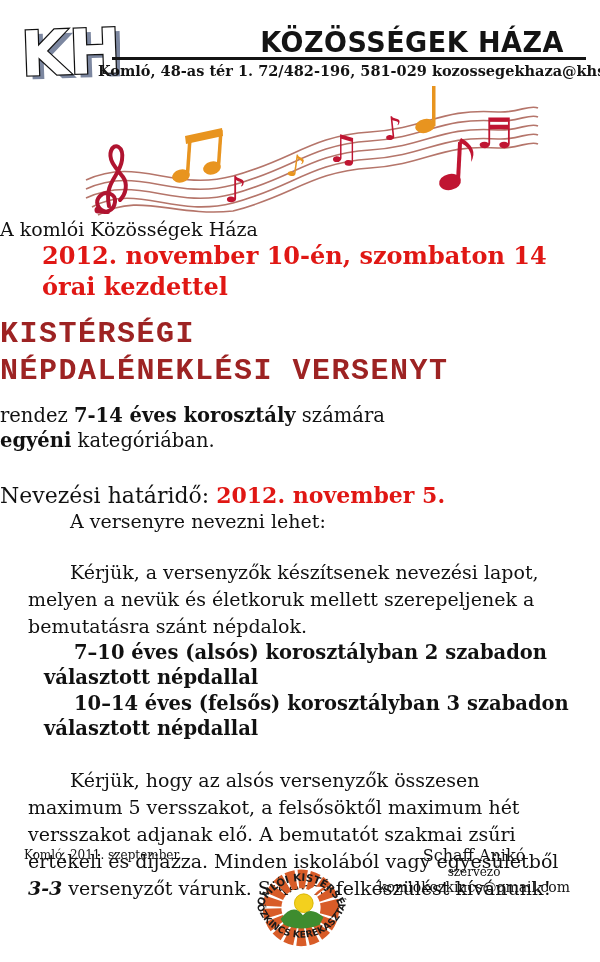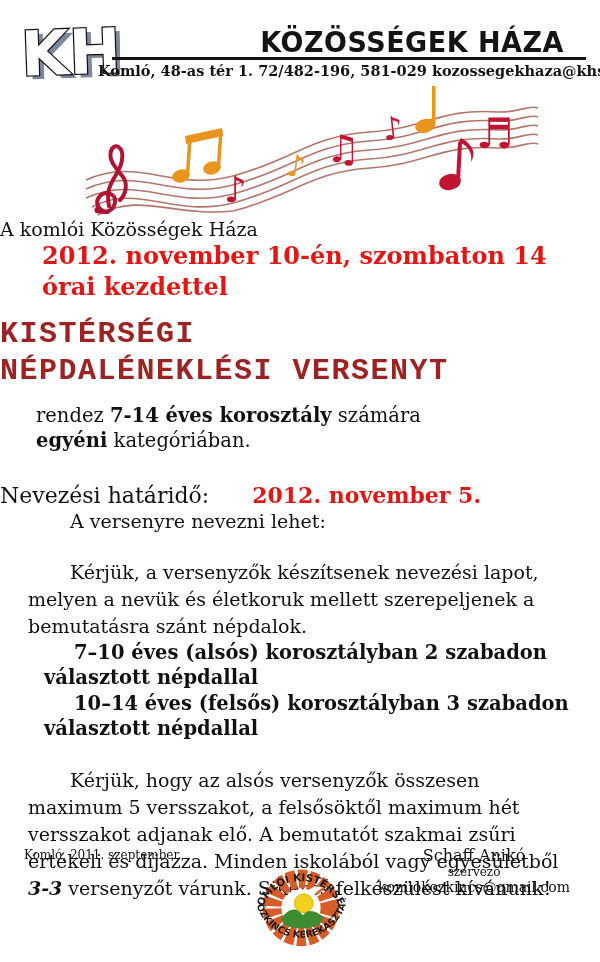--- a/index.html
+++ b/index.html
@@ -58,23 +58,23 @@
   }
   .main-title {
     margin-top: 14px;
     font-size: 30px;
     font-weight: bold;
     letter-spacing: 1.5px;
     color: #9d2323;
     line-height: 1.22;
     font-family: Liberation Mono, monospace;
   }
-  .subtitle { margin-top: 13px; font-size: 19.5px; line-height: 1.32; padding-left: 36px; }
+  .subtitle { margin-top: 13px; font-size: 19.5px; line-height: 1.32; }
   .deadline { margin-top: 28px; font-size: 22px; }
-  .deadline .date { font-weight: bold; color: #e01714; margin-left: 36px; }
+  .deadline .date { font-weight: bold; color: #e01714; }
 
   .para {
     margin: 0 24px 0 28px;
     font-size: 19px;
     line-height: 1.42;
     text-indent: 42px;
     text-align: left;
   }
   .para.first { margin-top: 24px; }
   .cat {

